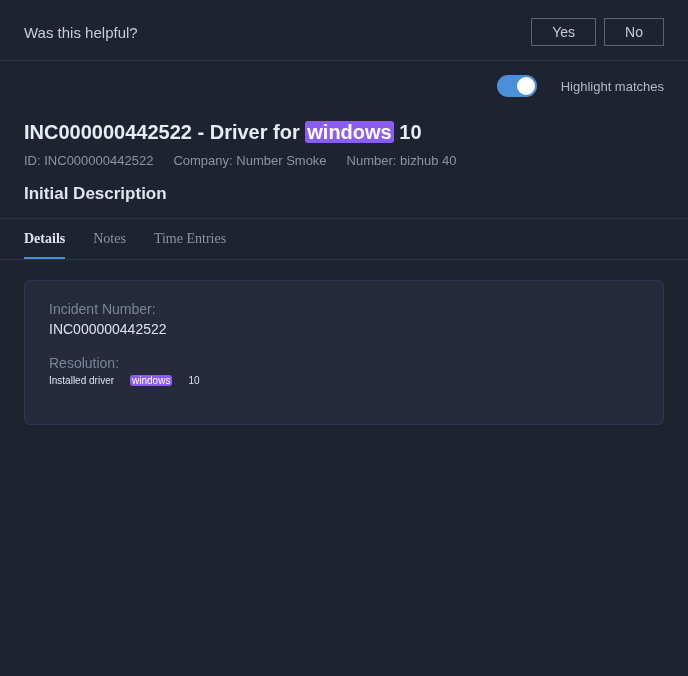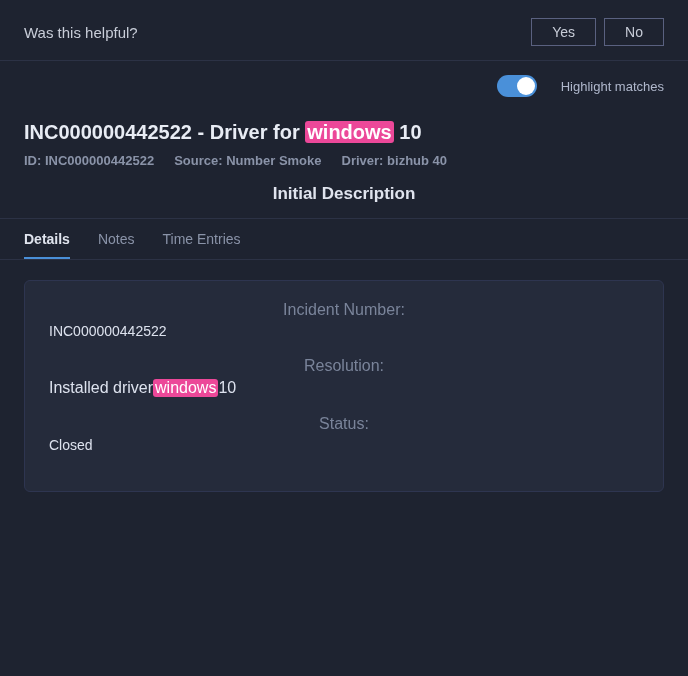--- a/index.html
+++ b/index.html
@@ -95,46 +95,44 @@
 
     .incident-title {
       font-size: 20px;
       font-weight: 700;
       color: #e8ecf4;
       margin-bottom: 8px;
       line-height: 1.3;
     }
 
     .highlight-match {
-      background: #ec4899;
+      background: #8b5cf6;
       color: #fff;
       border-radius: 3px;
       padding: 0 2px;
     }
 
     .meta-row {
       font-size: 13px;
       color: #8a93a8;
       margin-bottom: 16px;
       display: flex;
       gap: 20px;
       flex-wrap: wrap;
     }
 
     .meta-item span {
       color: #8a93a8;
-      font-weight: bold;
     }
 
     .section-title {
       font-size: 17px;
       font-weight: 600;
       color: #e0e4ee;
       margin-bottom: 14px;
-      text-align: center;
     }
 
     .divider {
       border: none;
       border-top: 1px solid #2c3245;
       margin: 4px 0 0 0;
     }
 
     .tabs {
       display: flex;
@@ -142,20 +140,21 @@
       padding: 12px 24px 0 24px;
       border-bottom: 1px solid #2c3245;
     }
 
     .tab {
       font-size: 14px;
       color: #8a93a8;
       padding-bottom: 10px;
       cursor: pointer;
       border-bottom: 2px solid transparent;
+      font-family: Liberation Serif, serif;
     }
 
     .tab.active {
       color: #e0e4ee;
       font-weight: 600;
       border-bottom: 2px solid #4a90d9;
     }
 
     .details-card {
       margin: 20px 24px 20px 24px;
@@ -167,36 +166,35 @@
 
     .field-group {
       margin-bottom: 18px;
     }
 
     .field-group:last-child {
       margin-bottom: 0;
     }
 
     .field-label {
-      font-size: 16px;
+      font-size: 14px;
       color: #7a849a;
       margin-bottom: 4px;
-      text-align: center;
     }
 
     .field-value {
       font-size: 14px;
       color: #dde2ee;
     }
 
     .resolution-value {
       display: flex;
       align-items: flex-end;
-      gap: 0;
-      font-size: 16px;
+      gap: 16px;
+      font-size: 10px;
       color: #dde2ee;
     }
   </style>
 </head>
 <body>
 
 <div class="top-bar">
   <span class="helpful-text">Was this helpful?</span>
   <div class="btn-group">
     <button class="btn">Yes</button>
@@ -217,24 +215,24 @@
 
   <div class="incident-title">
     <span>INC000000442522 - Driver for </span><span class="highlight-match">windows</span><span> 10</span>
   </div>
 
   <div class="meta-row">
     <span class="meta-item">
       <span>ID:</span>&nbsp;<span>INC000000442522</span>
     </span>
     <span class="meta-item">
-      <span>Source:</span>&nbsp;<span>Number Smoke</span>
+      <span>Company:</span>&nbsp;<span>Number Smoke</span>
     </span>
     <span class="meta-item">
-      <span>Driver:</span>&nbsp;<span>bizhub 40</span>
+      <span>Number:</span>&nbsp;<span>bizhub 40</span>
     </span>
   </div>
 
   <div class="section-title">Initial Description</div>
 
 </div>
 
 <hr class="divider">
 
 <div class="tabs">
@@ -259,21 +257,17 @@
 
   <div class="field-group">
     <div class="field-label">Resolution:</div>
     <div class="resolution-value">
       <span>Installed driver </span>
         <span class="highlight-match">windows</span>
         <span> 10</span>
     </div>
   </div>
 
+
   <div class="field-group">
-    <div class="field-label">Status:</div>
-    <div class="field-value">Closed</div>
-  </div>
-
-  <div class="field-group">
   </div>
 
 </div>
 
 </body></html>

